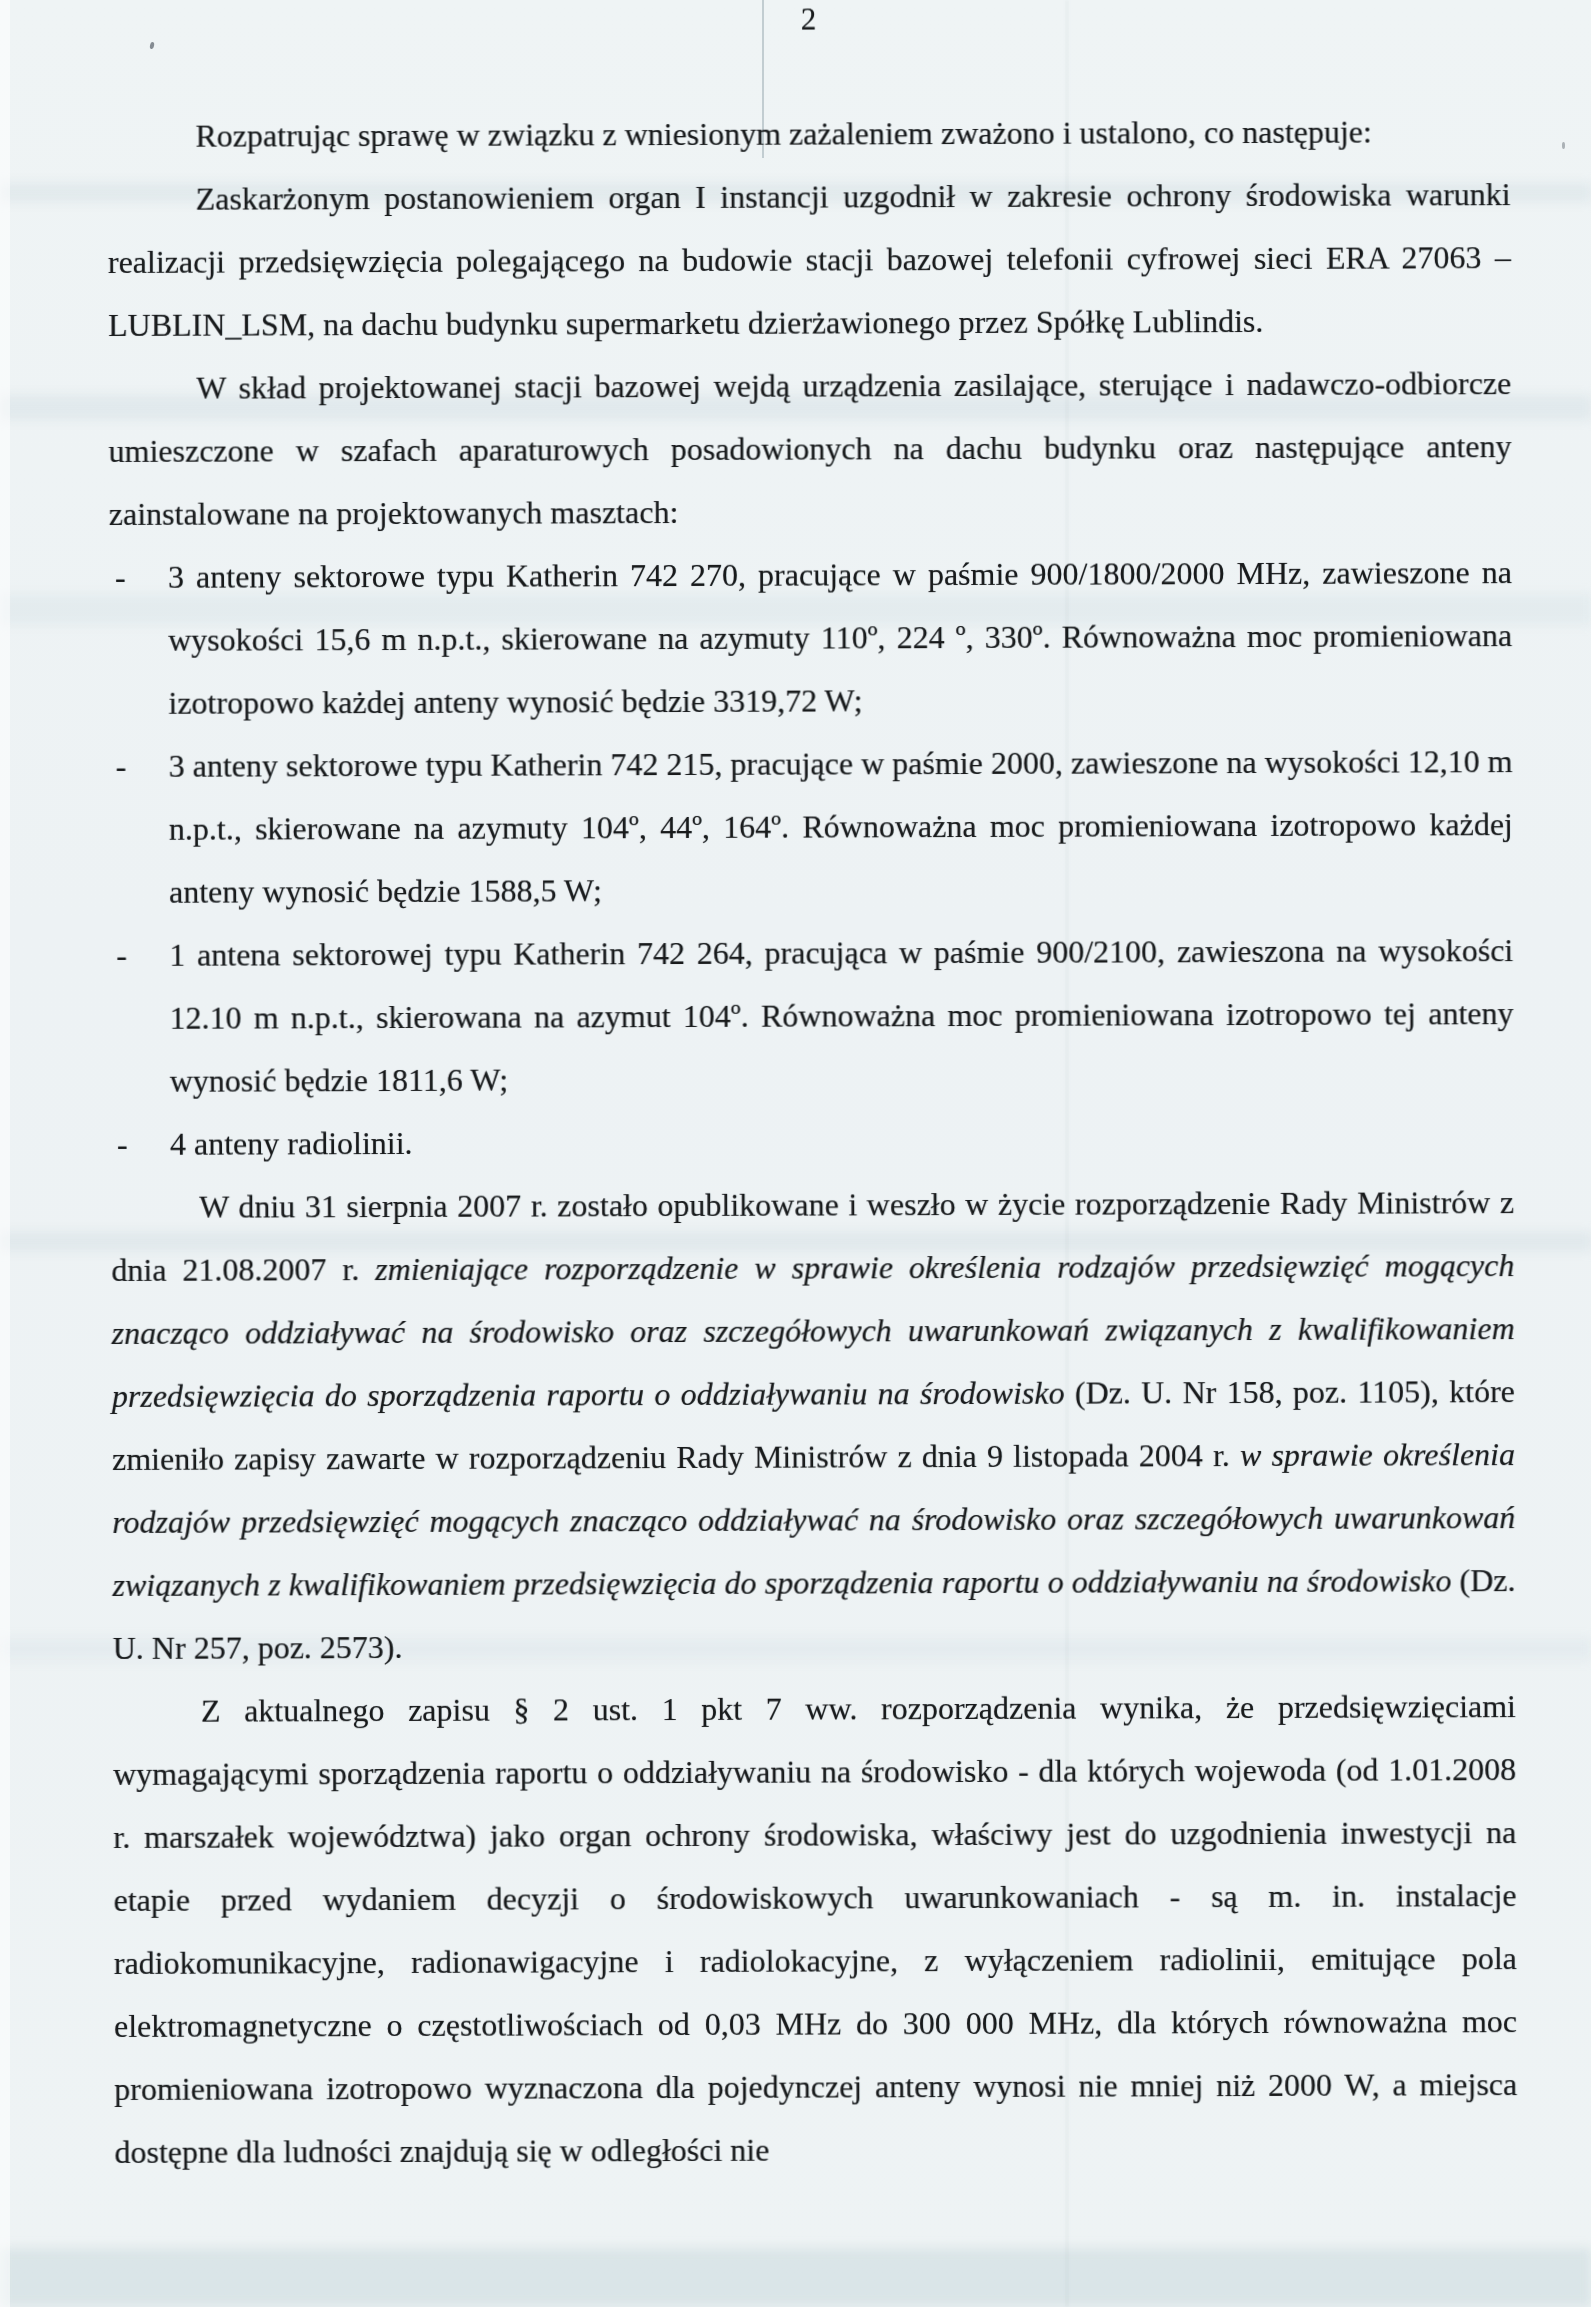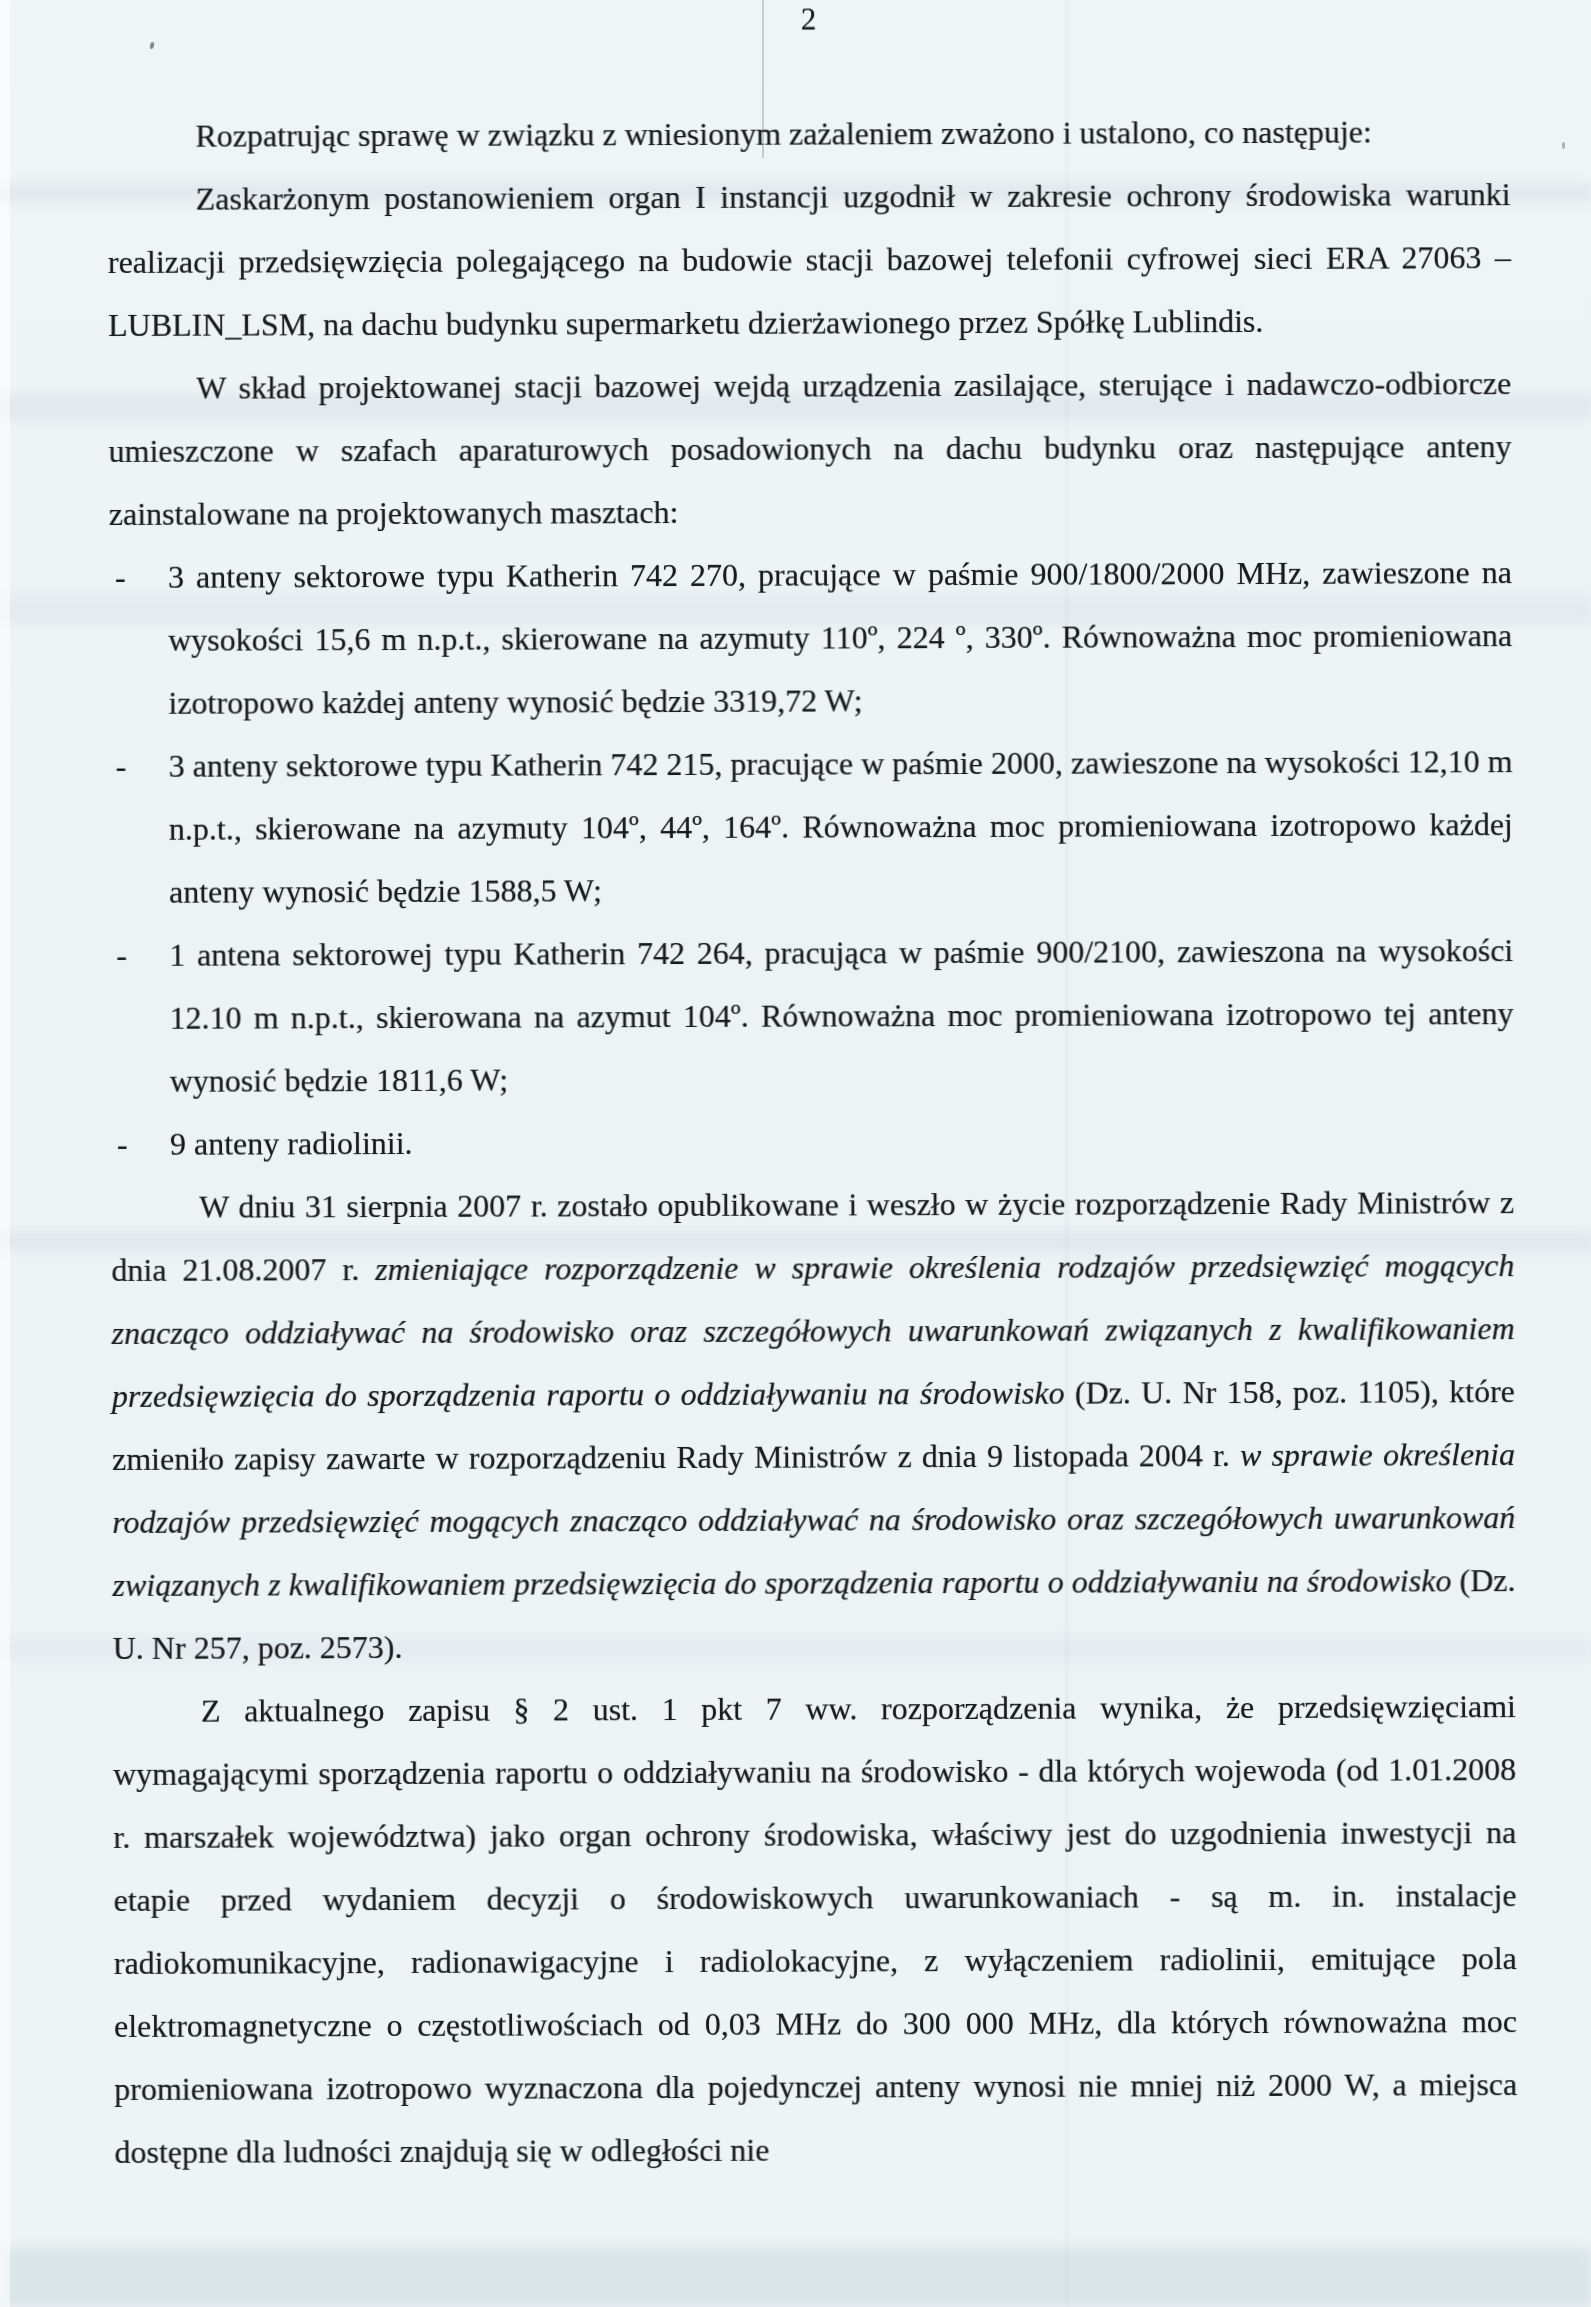--- a/index.html
+++ b/index.html
@@ -148,21 +148,21 @@
           <span>3 anteny sektorowe typu Katherin 742 215, pracujące w paśmie 2000, zawieszone na wysokości 12,10 m n.p.t., skierowane na azymuty 104º, 44º, 164º. Równoważna moc promieniowana izotropowo każdej anteny wynosić będzie 1588,5 W;</span>
         </div>
 
         <div class="list-item">
           <span class="list-marker">-</span>
           <span>1 antena sektorowej typu Katherin 742 264, pracująca w paśmie 900/2100, zawieszona na wysokości 12.10 m n.p.t., skierowana na azymut 104º. Równoważna moc promieniowana izotropowo tej anteny wynosić będzie 1811,6 W;</span>
         </div>
 
         <div class="list-item">
           <span class="list-marker">-</span>
-          <span>9 anteny radiolinii.</span>
+          <span>4 anteny radiolinii.</span>
         </div>
 
       </div>
 
       <p class="para"><span>W dniu 31 sierpnia 2007 r. zostało opublikowane i weszło w życie rozporządzenie Rady Ministrów z dnia 21.08.2007 r. </span><em class="it">zmieniające rozporządzenie w sprawie określenia rodzajów przedsięwzięć mogących znacząco oddziaływać na środowisko oraz szczegółowych uwarunkowań związanych z kwalifikowaniem przedsięwzięcia do sporządzenia raportu o oddziaływaniu na środowisko</em><span> (Dz. U. Nr 158, poz. 1105), które zmieniło zapisy zawarte w rozporządzeniu Rady Ministrów z dnia 9 listopada 2004 r. </span><em class="it">w sprawie określenia rodzajów przedsięwzięć mogących znacząco oddziaływać na środowisko oraz szczegółowych uwarunkowań związanych z kwalifikowaniem przedsięwzięcia do sporządzenia raportu o oddziaływaniu na środowisko</em><span> (Dz. U. Nr 257, poz. 2573).</span></p>
 
       <p class="para"><span>Z aktualnego zapisu § 2 ust. 1 pkt 7 ww. rozporządzenia wynika, że przedsięwzięciami wymagającymi sporządzenia raportu o oddziaływaniu na środowisko - dla których wojewoda (od 1.01.2008 r. marszałek województwa) jako organ ochrony środowiska, właściwy jest do uzgodnienia inwestycji na etapie przed wydaniem decyzji o środowiskowych uwarunkowaniach - są m. in. instalacje radiokomunikacyjne, radionawigacyjne i radiolokacyjne, z wyłączeniem radiolinii, emitujące pola elektromagnetyczne o częstotliwościach od 0,03 MHz do 300 000 MHz, dla których równoważna moc promieniowana izotropowo wyznaczona dla pojedynczej anteny wynosi nie mniej niż 2000 W, a miejsca dostępne dla ludności znajdują się w odległości nie</span></p>
 
     </div>
   </div>

